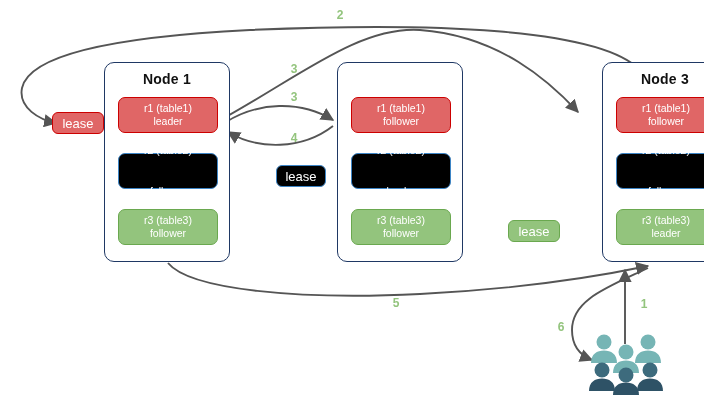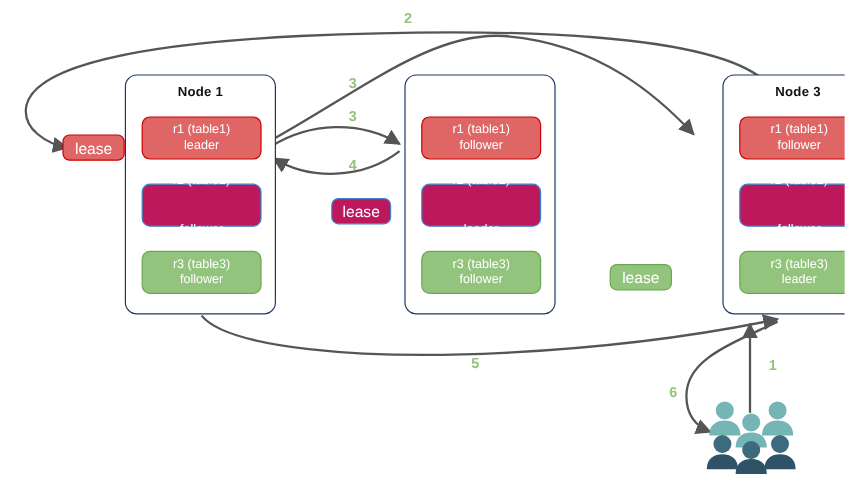--- a/index.html
+++ b/index.html
@@ -39,21 +39,21 @@
   #node1 { left: 104px; }
   #node2 { left: 337px; }
   #node3 { left: 570px; margin-left: 32px; }
 
   .node-title {
     position: absolute;
     top: 8px;
     left: 0;
     width: 100%;
     text-align: center;
-    font-size: 11px;
+    font-size: 14px;
     font-weight: bold;
     color: #111111;
     letter-spacing: .2px;
   }
 
   
   .replica {
     position: absolute;
     left: 13px;
     width: 100px;
@@ -68,21 +68,21 @@
     font-size: 10.5px;
     line-height: 13px;
     text-align: center;
   }
   .replica .l1, .replica .l2 { display: block; }
   .r-row0 { top: 34px; }
   .r-row1 { top: 90px; }
   .r-row2 { top: 146px; }
 
   .c-red   { background: #e06666; border: 1.4px solid #cc0000; }
-  .c-blue  { background: #be185d; border: 1.4px solid #3d85c6; gap: 28px; }
+  .c-blue  { background: #000000; border: 1.4px solid #3d85c6; gap: 28px; }
   .c-green { background: #93c47d; border: 1.4px solid #6aa84f; }
 
   
   .lease {
     position: absolute;
     box-sizing: border-box;
     border-radius: 6px;
     color: #ffffff;
     font-size: 13px;
     display: flex;

